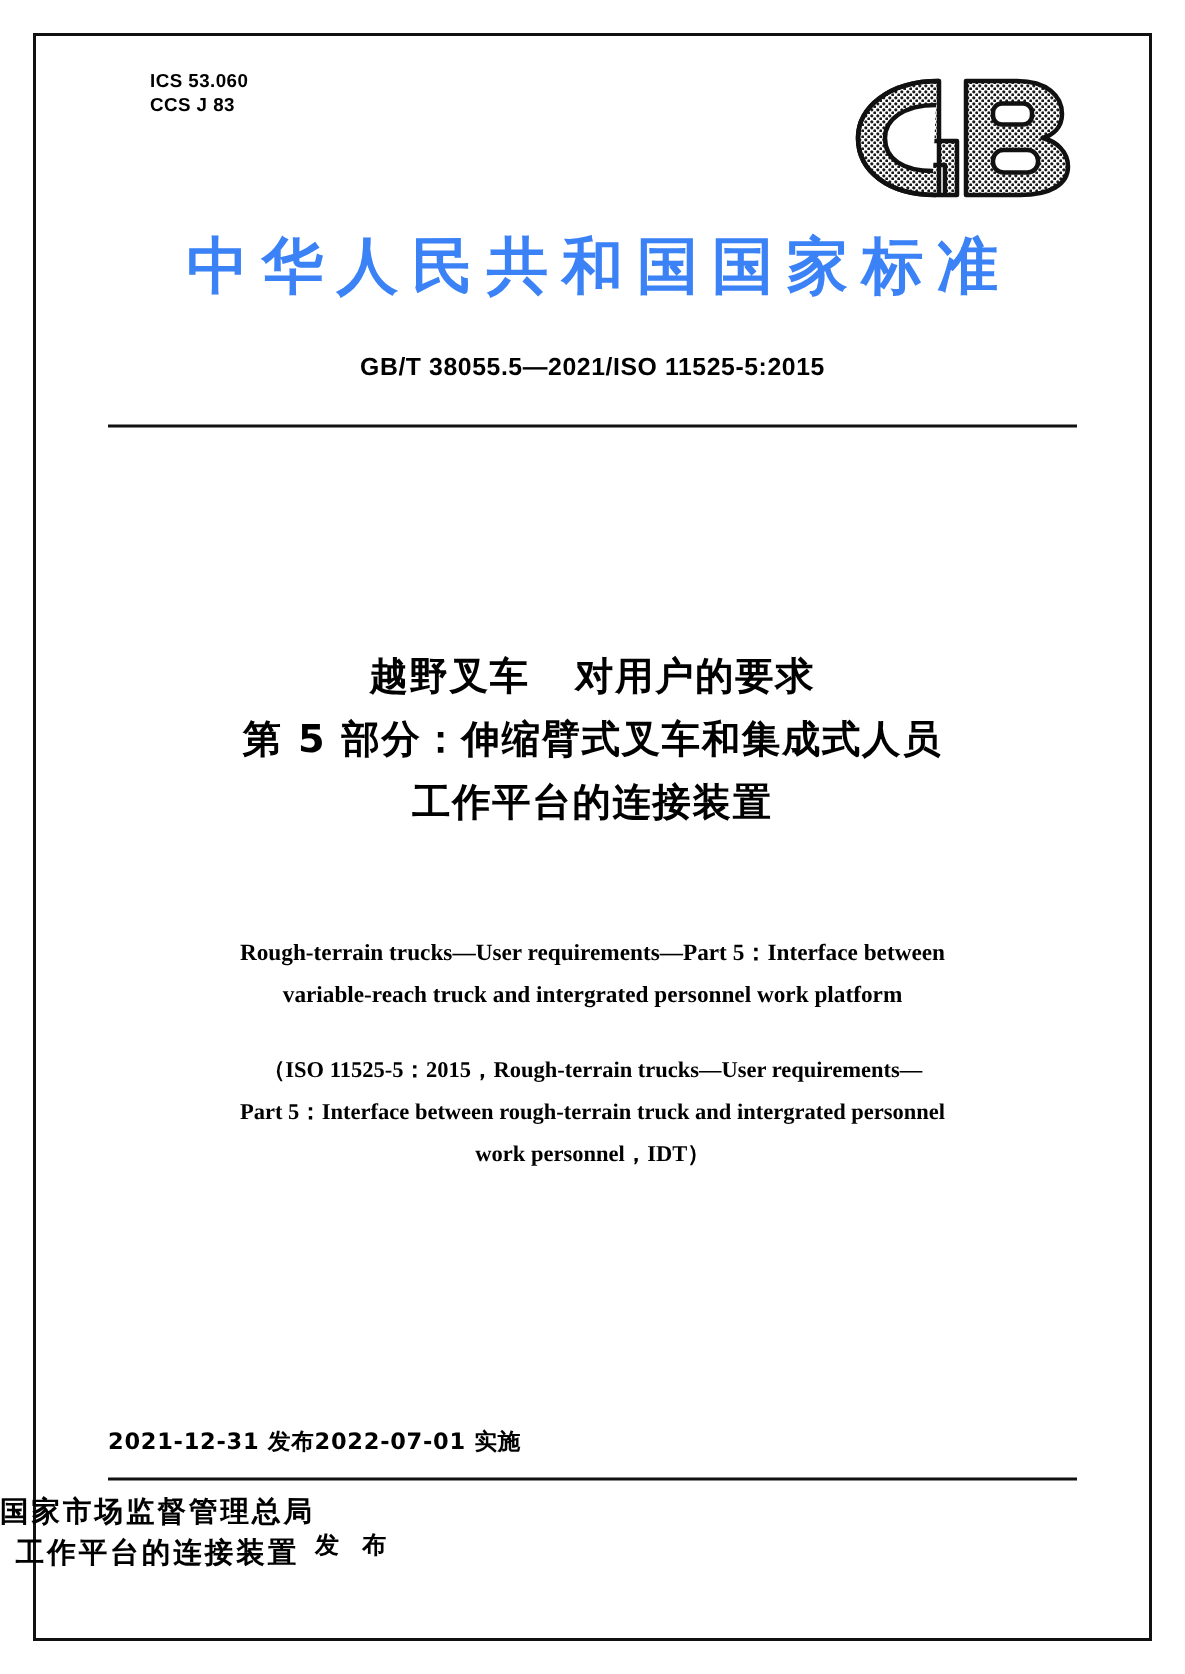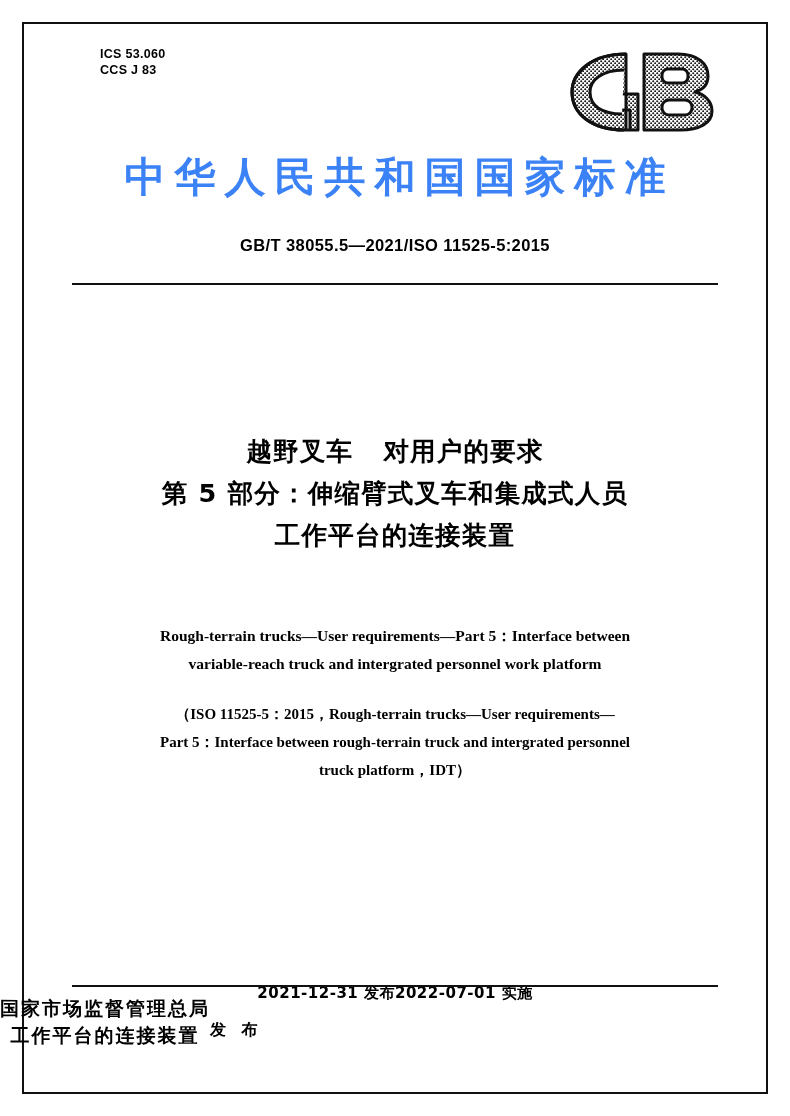--- a/index.html
+++ b/index.html
@@ -134,26 +134,25 @@
     line-height: 28px;
   }
 
   
   .dates {
     position: absolute;
     left: 72px;
     top: 952px;
     width: 646px;
     display: flex;
-    justify-content: center;
+    justify-content: flex-start;
     font-family: "DejaVu Sans", sans-serif;
     font-weight: bold;
     font-size: 15px;
     letter-spacing: 0.5px;
-    margin-top: 32px;
   }
 
   .rule-bottom {
     position: absolute;
     left: 72px;
     top: 985px;
     width: 646px;
     height: 2px;
     background: #111;
   }
@@ -241,21 +240,21 @@
   </div>
 
   <div class="en-title">
     <div>Rough-terrain trucks—User requirements—Part 5：Interface between</div>
     <div>variable-reach truck and intergrated personnel work platform</div>
   </div>
 
   <div class="iso-note">
     <div>（ISO 11525-5：2015，Rough-terrain trucks—User requirements—</div>
     <div>Part 5：Interface between rough-terrain truck and intergrated personnel</div>
-    <div>truck platform，IDT）</div>
+    <div>work personnel，IDT）</div>
   </div>
 
   <div class="dates">
     <div>2021-12-31 发布</div>
     <div>2022-07-01 实施</div>
   </div>
 
   <div class="rule-bottom"></div>
 
   <div class="issuer">

